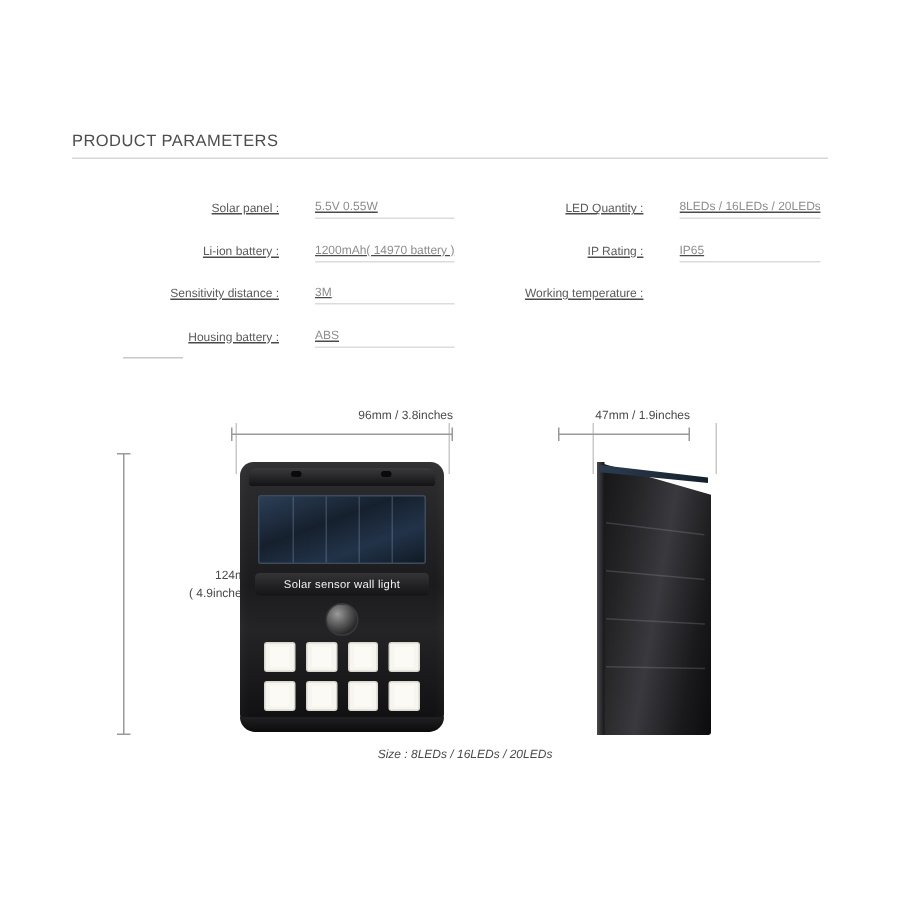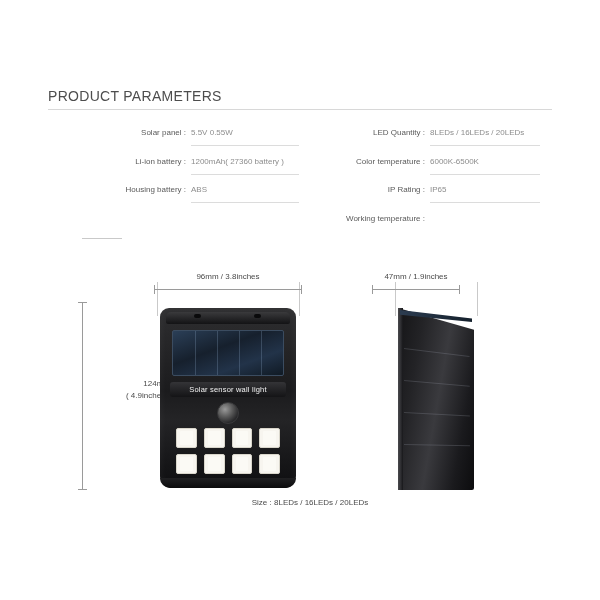--- a/index.html
+++ b/index.html
@@ -17,21 +17,21 @@
   }
 
   
   .header {
     position: absolute;
     left: 48px;
     top: 88px;
     width: 504px;
   }
   .header-title {
-    font-size: 14px;
+    font-size: 11px;
     letter-spacing: 0.3px;
     color: #4d4d4d;
     padding-bottom: 5px;
   }
   .header-rule {
     height: 1px;
     background: #d8d8d8;
     width: 100%;
   }
 
@@ -45,35 +45,38 @@
     gap: 22px;
   }
   .param-col {
     flex: 1 1 50%;
     display: flex;
     flex-direction: column;
     gap: 10.5px;
   }
   .param-row {
     display: flex;
+    align-items: flex-end;
     height: 18px;
+    text-decoration: underline;
   }
   .param-label {
     font-size: 8px;
     color: #5a5a5a;
     text-align: right;
     white-space: nowrap;
     padding-right: 5px;
     padding-bottom: 3px;
   }
   .param-value-wrap {
     flex: 1 1 auto;
     border-bottom: 1px solid #dcdcdc;
     padding-bottom: 3px;
     min-width: 0;
+    margin-left: 19px;
   }
   .param-value {
     font-size: 8px;
     color: #8d8d8d;
     white-space: nowrap;
     overflow: hidden;
   }
   
   .col-left .param-label { width: 106px; }
   .col-right .param-label { width: 104px; }
@@ -87,21 +90,21 @@
   }
   .dim-h-side {
     position: absolute;
     left: 372px;
     top: 272px;
     width: 88px;
   }
   .dim-h-label {
     font-size: 8px;
     color: #4a4a4a;
-    text-align: center;
+    text-align: right;
     padding-bottom: 4px;
   }
   .dim-line-h {
     position: relative;
     height: 9px;
   }
   .dim-line-h .bar {
     position: absolute;
     top: 4px;
     left: 0;
@@ -319,20 +322,21 @@
 
   
   .size-caption {
     position: absolute;
     left: 160px;
     top: 498px;
     width: 300px;
     text-align: center;
     font-size: 8px;
     color: #4a4a4a;
+    font-style: italic;
   }
 </style>
 </head>
 <body>
 
 <div class="header">
   <div class="header-title">PRODUCT PARAMETERS</div>
   <div class="header-rule"></div>
 </div>
 
@@ -341,42 +345,42 @@
   <div class="param-col col-left">
     <div class="param-row">
       <div class="param-label">Solar panel :</div>
       <div class="param-value-wrap">
         <div class="param-value">5.5V 0.55W</div>
       </div>
     </div>
     <div class="param-row">
       <div class="param-label">Li-ion battery :</div>
       <div class="param-value-wrap">
-        <div class="param-value">1200mAh( 27360 battery )</div>
+        <div class="param-value">1200mAh( 14970 battery )</div>
+      </div>
+    </div>
+    <div class="param-row">
+      <div class="param-label">Sensitivity distance :</div>
+      <div class="param-value-wrap">
+        <div class="param-value">3M</div>
       </div>
     </div>
     <div class="param-row">
       <div class="param-label">Housing battery :</div>
       <div class="param-value-wrap">
         <div class="param-value">ABS</div>
       </div>
     </div>
   </div>
 
   <div class="param-col col-right">
     <div class="param-row">
       <div class="param-label">LED Quantity :</div>
       <div class="param-value-wrap">
         <div class="param-value">8LEDs / 16LEDs / 20LEDs</div>
-      </div>
-    </div>
-    <div class="param-row">
-      <div class="param-label">Color temperature :</div>
-      <div class="param-value-wrap">
-        <div class="param-value">6000K-6500K</div>
       </div>
     </div>
     <div class="param-row">
       <div class="param-label">IP Rating :</div>
       <div class="param-value-wrap">
         <div class="param-value">IP65</div>
       </div>
     </div>
     <div class="param-row">
       <div class="param-label">Working temperature :</div>

